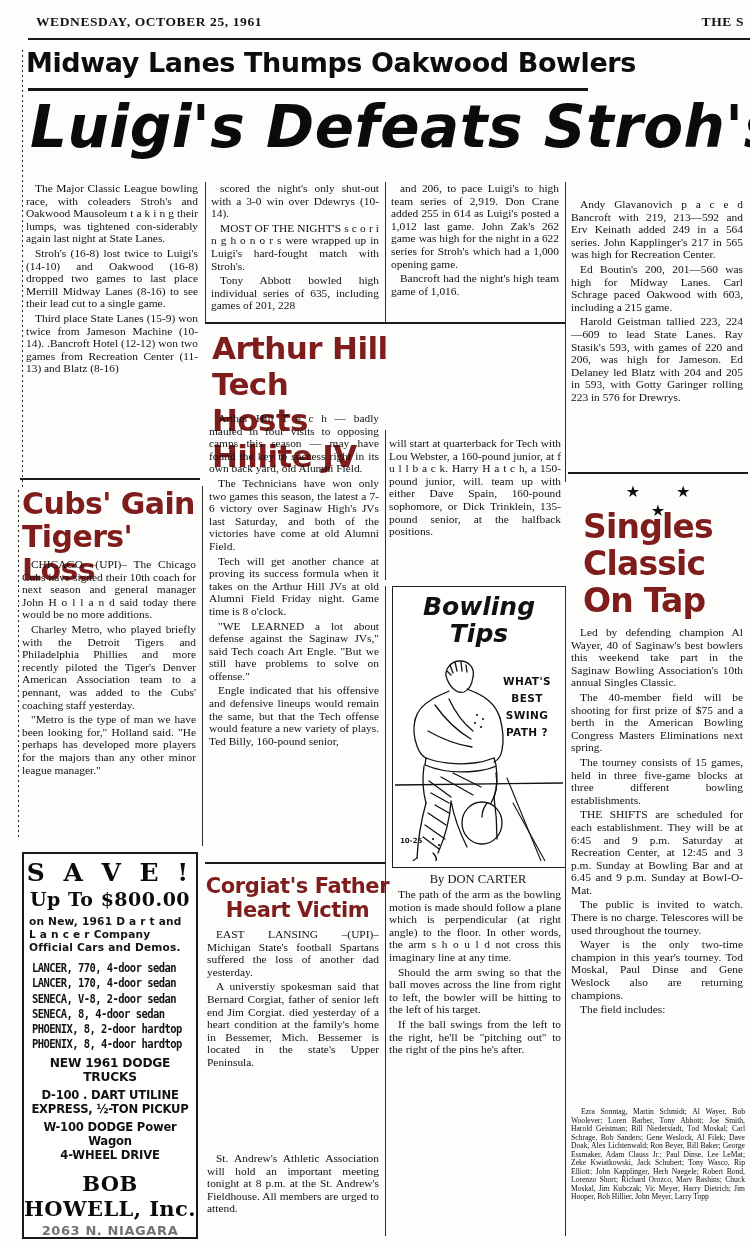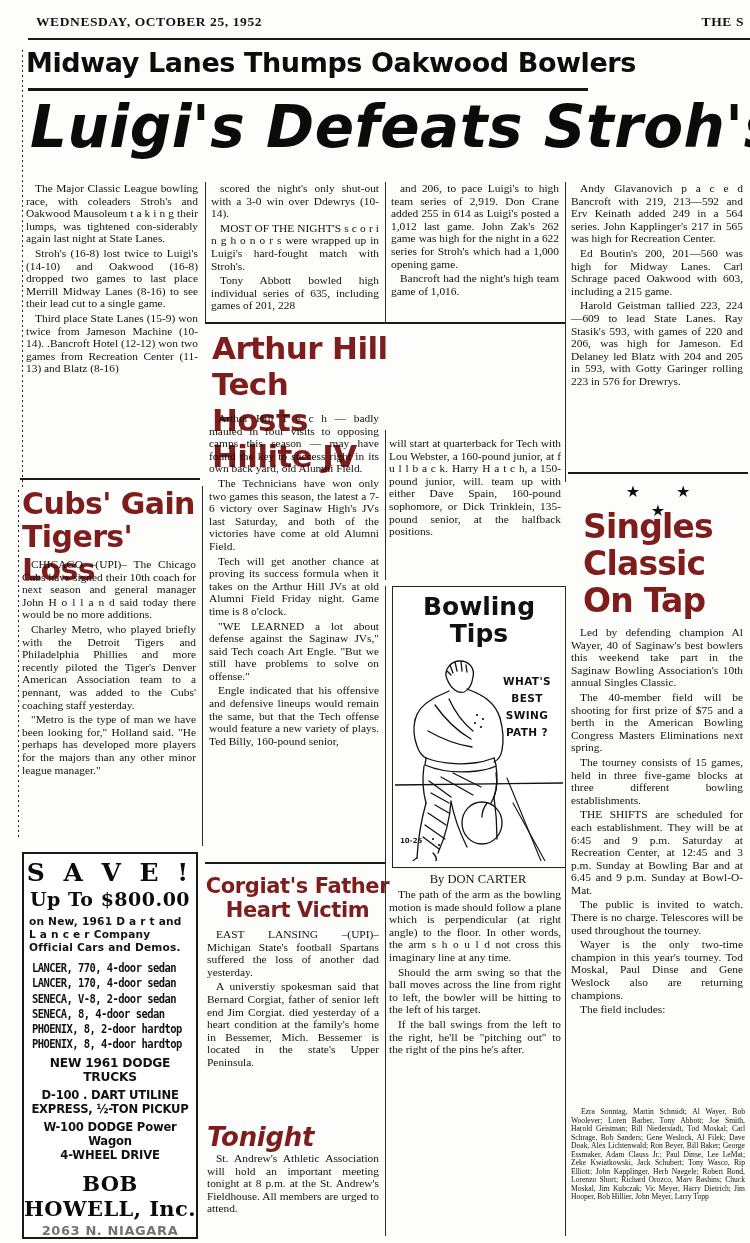--- a/index.html
+++ b/index.html
@@ -181,20 +181,21 @@
   .tipstitle {
     position: absolute;
     left: 0; top: 6px;
     width: 172px;
     text-align: center;
     font-family: "DejaVu Sans", sans-serif;
     font-weight: bold;
     font-size: 25px;
     line-height: 27px;
     color: #111;
+    font-style: italic;
   }
   .swingq {
     position: absolute;
     left: 100px; top: 86px;
     width: 68px;
     font-family: "DejaVu Sans", sans-serif;
     font-weight: bold;
     font-size: 10.5px;
     line-height: 17px;
     text-align: center;
@@ -307,21 +308,21 @@
     color: #737373;
   }
   .bowler-svg { position:absolute; left:2px; top:66px; }
 </style>
 </head>
 <body>
 
 <div id="page">
 
   <div class="masthead">
-    <div class="dateline">WEDNESDAY, OCTOBER 25, 1952</div>
+    <div class="dateline">WEDNESDAY, OCTOBER 25, 1961</div>
     <div class="papername">THE S</div>
   </div>
   <div class="rule-top"></div>
 
   <div class="kicker">Midway Lanes Thumps Oakwood Bowlers</div>
   <div class="rule-kicker"></div>
 
   <div class="banner">Luigi's Defeats Stroh's</div>
 
   <div class="col" style="left:26px; top:182px; width:172px;">
@@ -334,21 +335,21 @@
     <p>scored the night's only shut-out with a 3-0 win over Ddewrys (10-14).</p>
     <p>MOST OF THE NIGHT'S s c o r i n g  h o n o r s were wrapped up in Luigi's hard-fought match with Stroh's.</p>
     <p>Tony Abbott bowled high individual series of 635, including games of 201, 228</p>
   </div>
 
   <div class="col" style="left:391px; top:182px; width:168px;">
     <p>and 206, to pace Luigi's to high team series of 2,919. Don Crane added 255 in 614 as Luigi's posted a 1,012 last game. John Zak's 262 game was high for the night in a 622 series for Stroh's which had a 1,000 opening game.</p>
     <p>Bancroft had the night's high team game of 1,016.</p>
   </div>
 
-  <div class="col" style="left:571px; top:182px; width:172px;">
+  <div class="col" style="left:571px; top:198px; width:172px;">
     <p>Andy Glavanovich p a c e d Bancroft with 219, 213—592 and Erv Keinath added 249 in a 564 series. John Kapplinger's 217 in 565 was high for Recreation Center.</p>
     <p>Ed Boutin's 200, 201—560 was high for Midway Lanes. Carl Schrage paced Oakwood with 603, including a 215 game.</p>
     <p>Harold Geistman tallied 223, 224—609 to lead State Lanes. Ray Stasik's 593, with games of 220 and 206, was high for Jameson. Ed Delaney led Blatz with 204 and 205 in 593, with Gotty Garinger rolling 223 in 576 for Drewrys.</p>
   </div>
 
   <div class="vdot" style="left:22px; top:50px; height:440px;"></div>
   <div class="vline" style="left:205px; top:182px; height:140px;"></div>
   <div class="vline" style="left:385px; top:182px; height:140px;"></div>
   <div class="vline" style="left:565px; top:182px; height:300px;"></div>
   <div class="hline2" style="left:205px; top:322px; width:360px;"></div>
@@ -476,21 +477,20 @@
 
   <div class="head-sans h-corgiat">
     <div>Corgiat's Father</div>
     <div>Heart Victim</div>
   </div>
   <div class="col" style="left:207px; top:928px; width:172px;">
     <p>EAST LANSING  –(UPI)– Michigan State's football Spartans suffered the loss of another dad yesterday.</p>
     <p>A universtiy spokesman said that Bernard Corgiat, father of senior left end Jim Corgiat. died yesterday of a heart condition at the family's home in Bessemer, Mich. Bessemer is located in the state's Upper Peninsula.</p>
   </div>
 
-  <div class="head-sans h-tonight">Tonight</div>
   <div class="col" style="left:207px; top:1152px; width:172px;">
     <p>St. Andrew's Athletic Association will hold an important meeting tonight at 8 p.m. at the St. Andrew's Fieldhouse. All members are urged to attend.</p>
   </div>
 
   <div class="stars">★ ★ ★</div>
   <div class="head-sans h-singles">
     <div>Singles</div>
     <div>Classic</div>
     <div>On Tap</div>
   </div>

